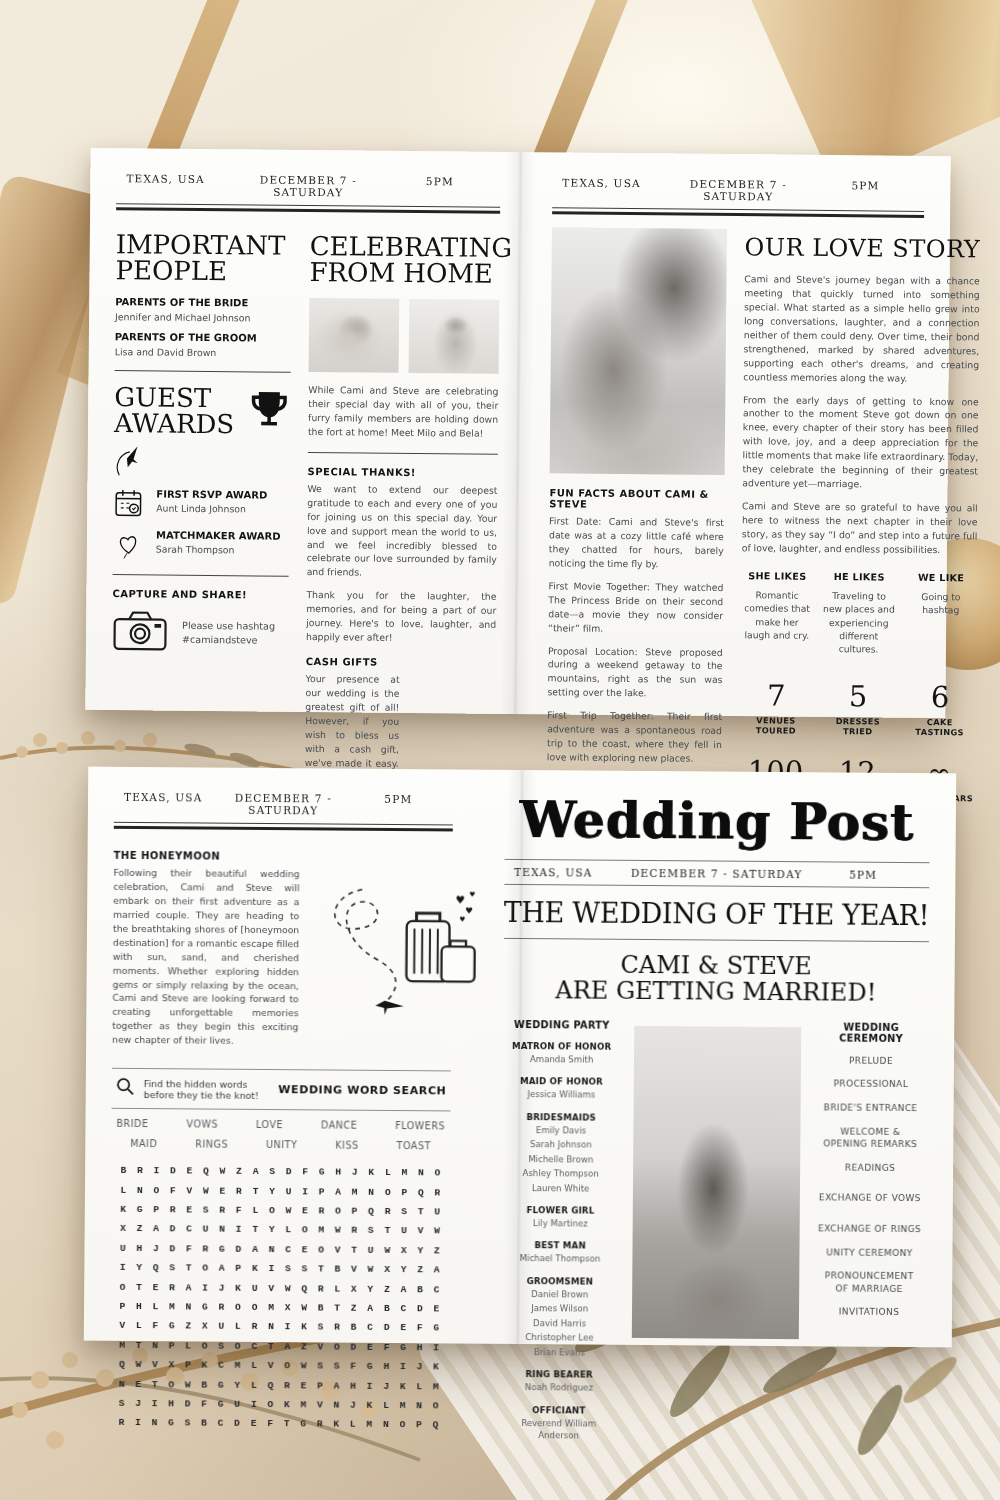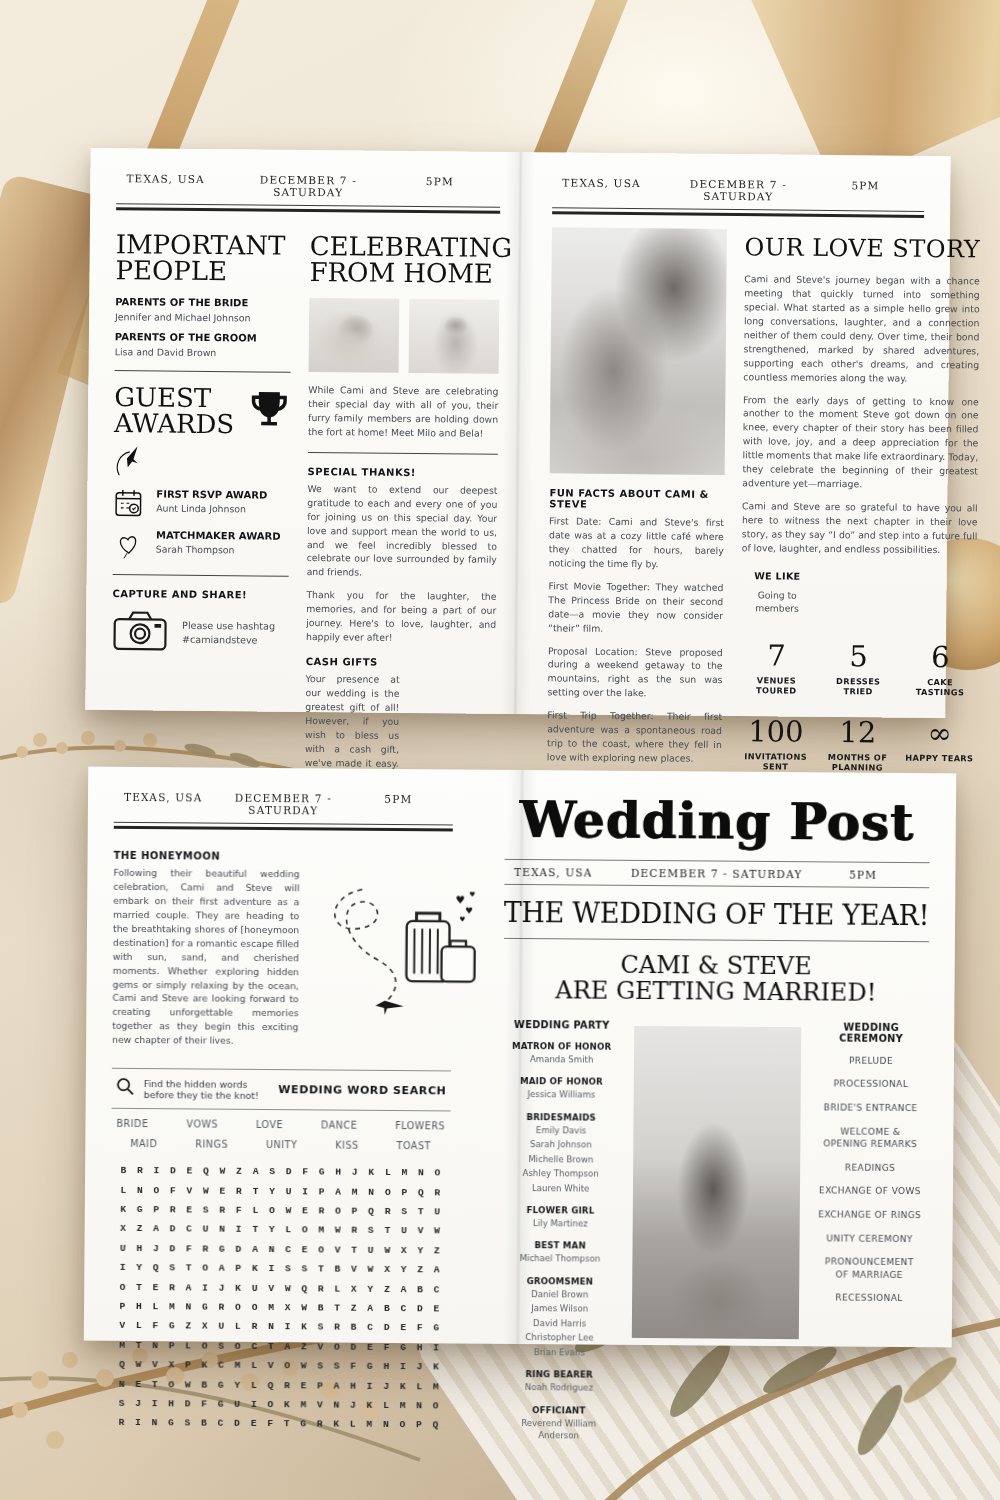--- a/index.html
+++ b/index.html
@@ -423,22 +423,30 @@
       </div>
       <div class="colR">
         <div class="love-title">OUR LOVE STORY</div>
         <div id="love-paras">
             <p class="body-text">Cami and Steve's journey began with a chance meeting that quickly turned into something special. What started as a simple hello grew into long conversations, laughter, and a connection neither of them could deny. Over time, their bond strengthened, marked by shared adventures, supporting each other's dreams, and creating countless memories along the way.</p>
             <p class="body-text">From the early days of getting to know one another to the moment Steve got down on one knee, every chapter of their story has been filled with love, joy, and a deep appreciation for the little moments that make life extraordinary. Today, they celebrate the beginning of their greatest adventure yet—marriage.</p>
             <p class="body-text">Cami and Steve are so grateful to have you all here to witness the next chapter in their love story, as they say “I do” and step into a future full of love, laughter, and endless possibilities.</p>
           </div>
         <div class="likes" id="likes-cols">
             <div>
+              <h5>SHE LIKES</h5>
+              <p>Romantic comedies that make her laugh and cry.</p>
+            </div>
+            <div>
+              <h5>HE LIKES</h5>
+              <p>Traveling to new places and experiencing different cultures.</p>
+            </div>
+            <div>
               <h5>WE LIKE</h5>
-              <p>Going to members</p>
+              <p>Going to hashtag</p>
             </div>
           </div>
         <div class="stats" id="stats-grid">
             <div>
               <div class="stat-num">7</div>
               <div class="stat-lbl" style="max-width: 78px; margin: 5px auto 0px;">VENUES TOURED</div>
             </div>
             <div>
               <div class="stat-num">5</div>
               <div class="stat-lbl" style="max-width: 78px; margin: 5px auto 0px;">DRESSES TRIED</div>
@@ -903,22 +911,22 @@
       </div>
       <div class="photo-tall"></div>
       <div>
         <div class="wp-title" style="max-width:90px;margin:0 auto 4px;">WEDDING CEREMONY</div>
         <div id="ceremony-list">
             <div class="cer-item" style="max-width: 104px; margin: 11px auto;">PRELUDE</div>
             <div class="cer-item" style="max-width: 104px; margin: 11px auto;">PROCESSIONAL</div>
             <div class="cer-item" style="max-width: 104px; margin: 11px auto;">BRIDE'S ENTRANCE</div>
             <div class="cer-item" style="max-width: 104px; margin: 11px auto;">WELCOME &amp; OPENING REMARKS</div>
             <div class="cer-item" style="max-width: 104px; margin: 11px auto;">READINGS</div>
-            <div class="cer-item" style="max-width: 104px; margin: 11px auto;">EXCHANGE OF VOWS</div>
+            <div class="cer-item" style="max-width: 104px; margin: 18px auto;">EXCHANGE OF VOWS</div>
             <div class="cer-item" style="max-width: 104px; margin: 11px auto;">EXCHANGE OF RINGS</div>
             <div class="cer-item" style="max-width: 104px; margin: 11px auto;">UNITY CEREMONY</div>
             <div class="cer-item" style="max-width: 104px; margin: 11px auto;">PRONOUNCEMENT OF MARRIAGE</div>
-            <div class="cer-item" style="max-width: 104px; margin: 11px auto;">RECESSIONAL</div>
+            <div class="cer-item" style="max-width: 104px; margin: 11px auto;">INVITATIONS</div>
           </div>
       </div>
     </div>
   </div>
 </div>
 
 </body></html>

